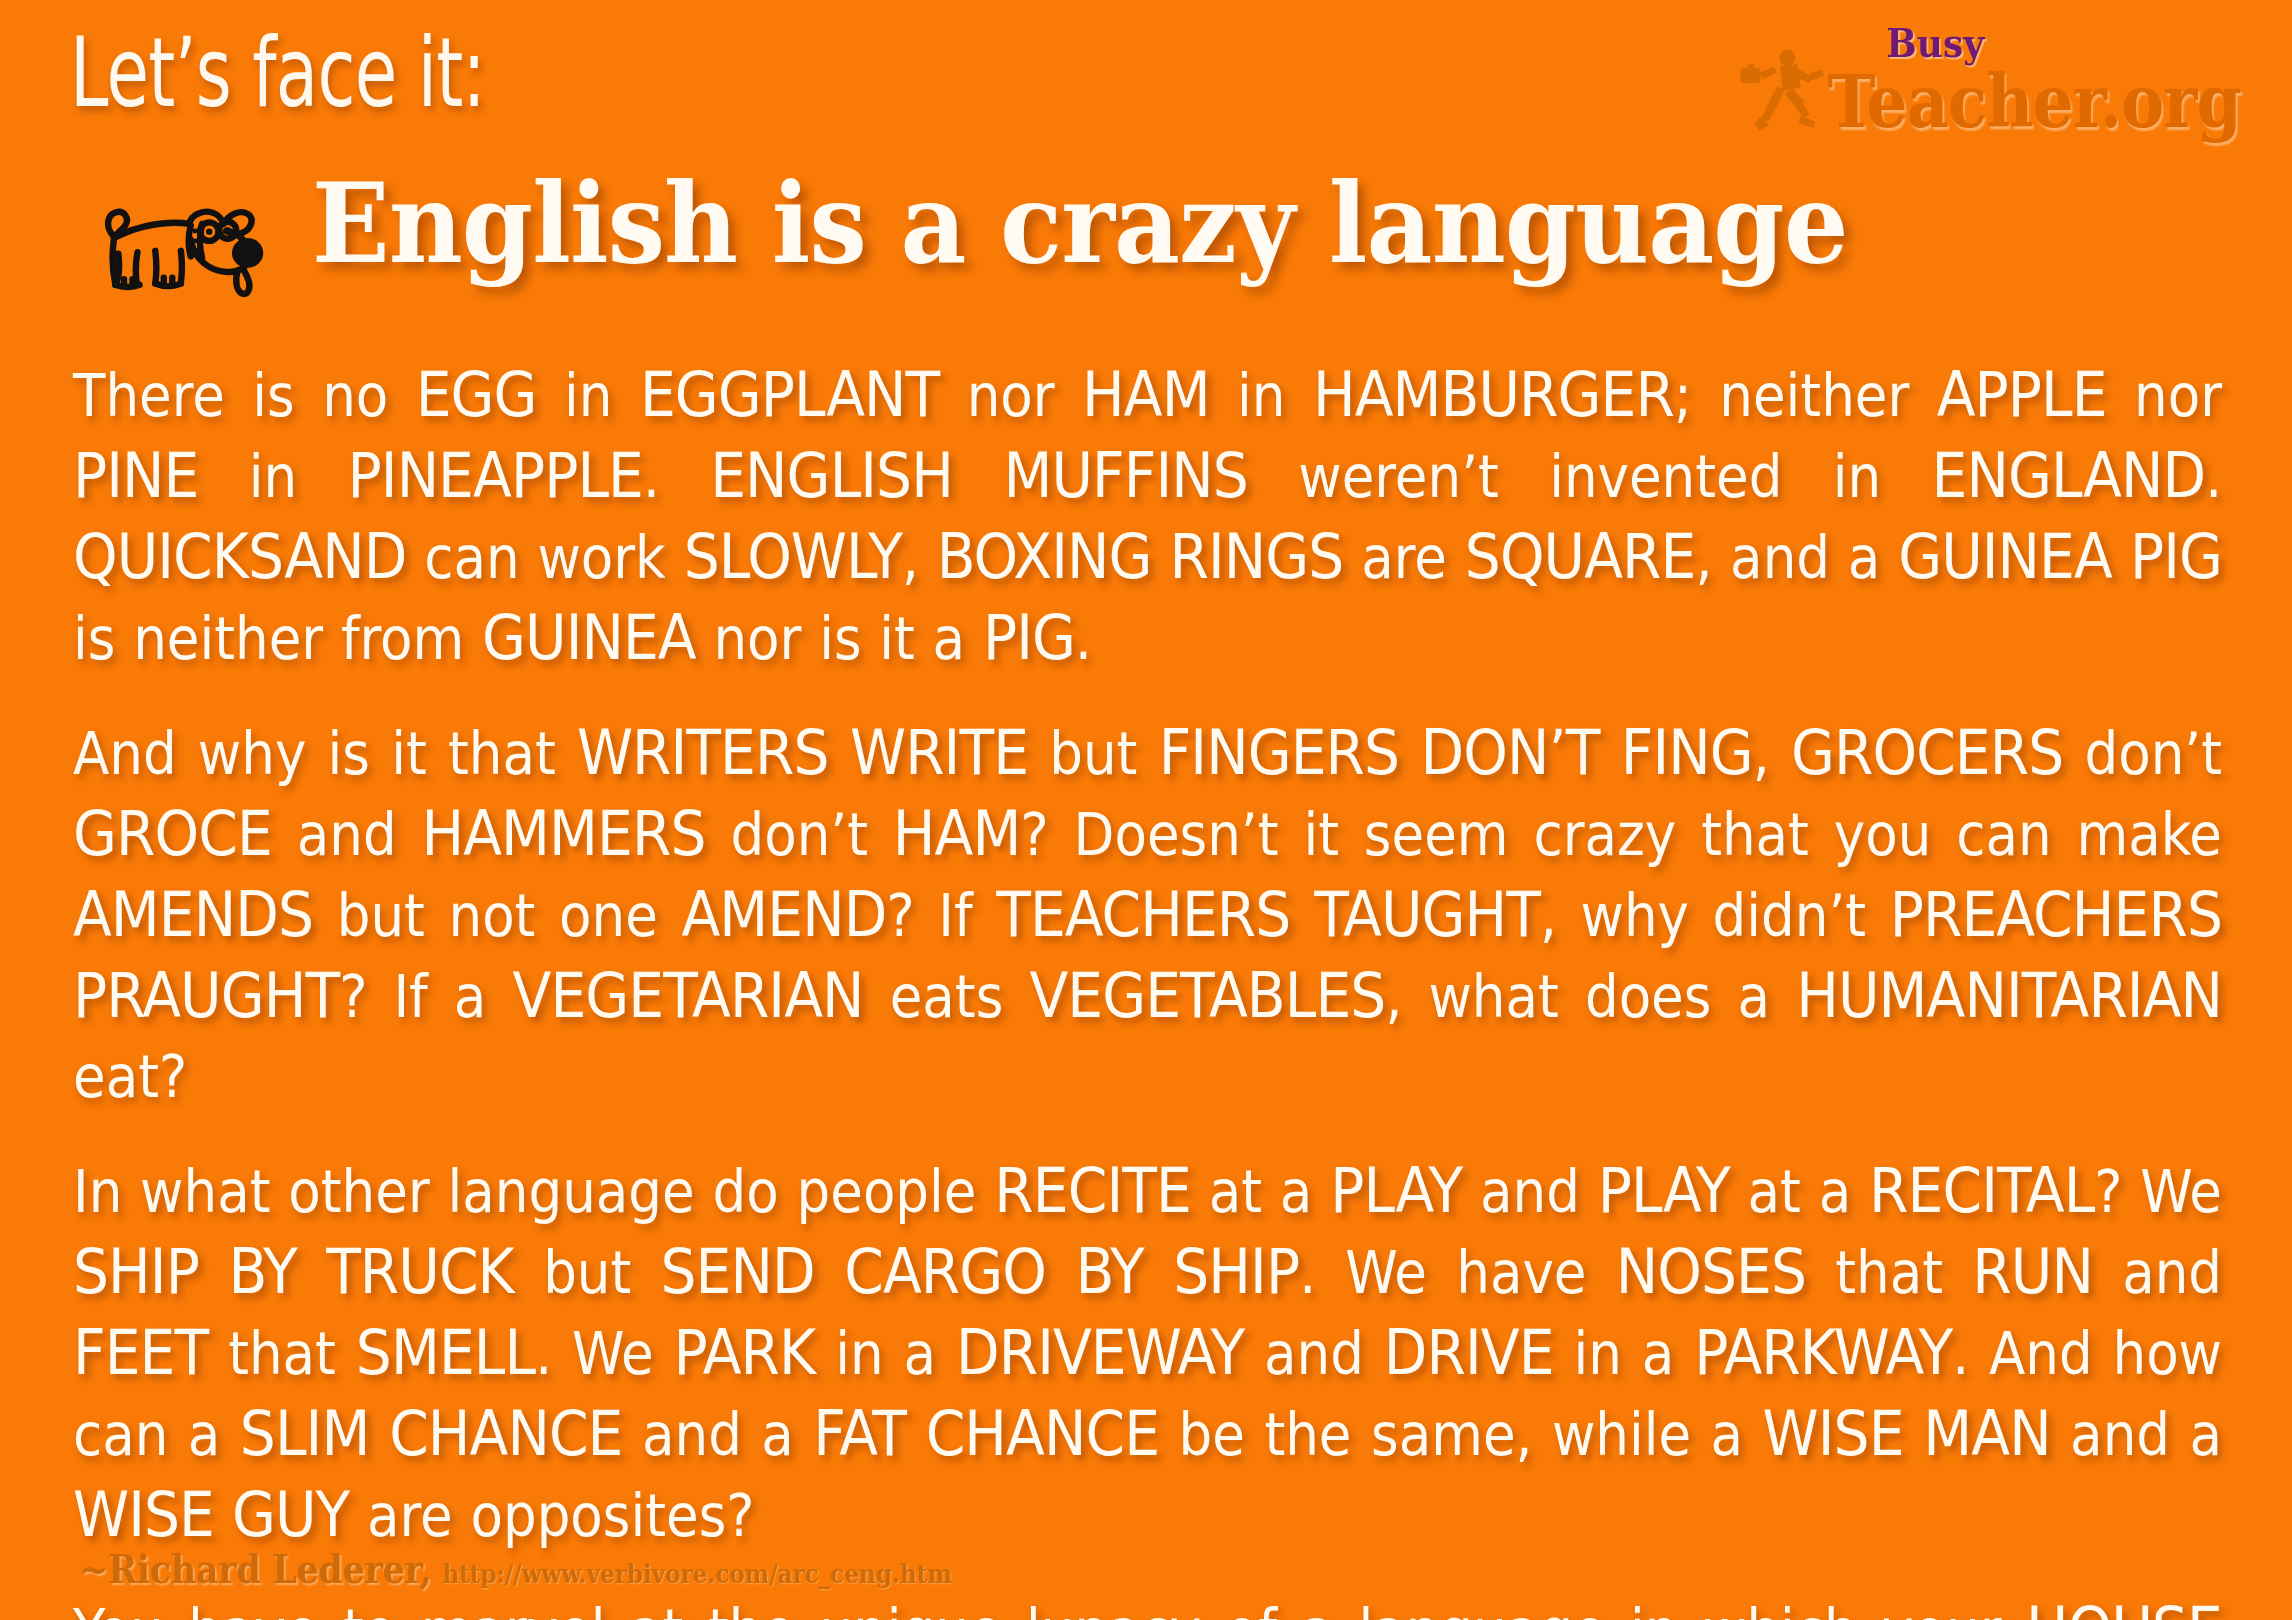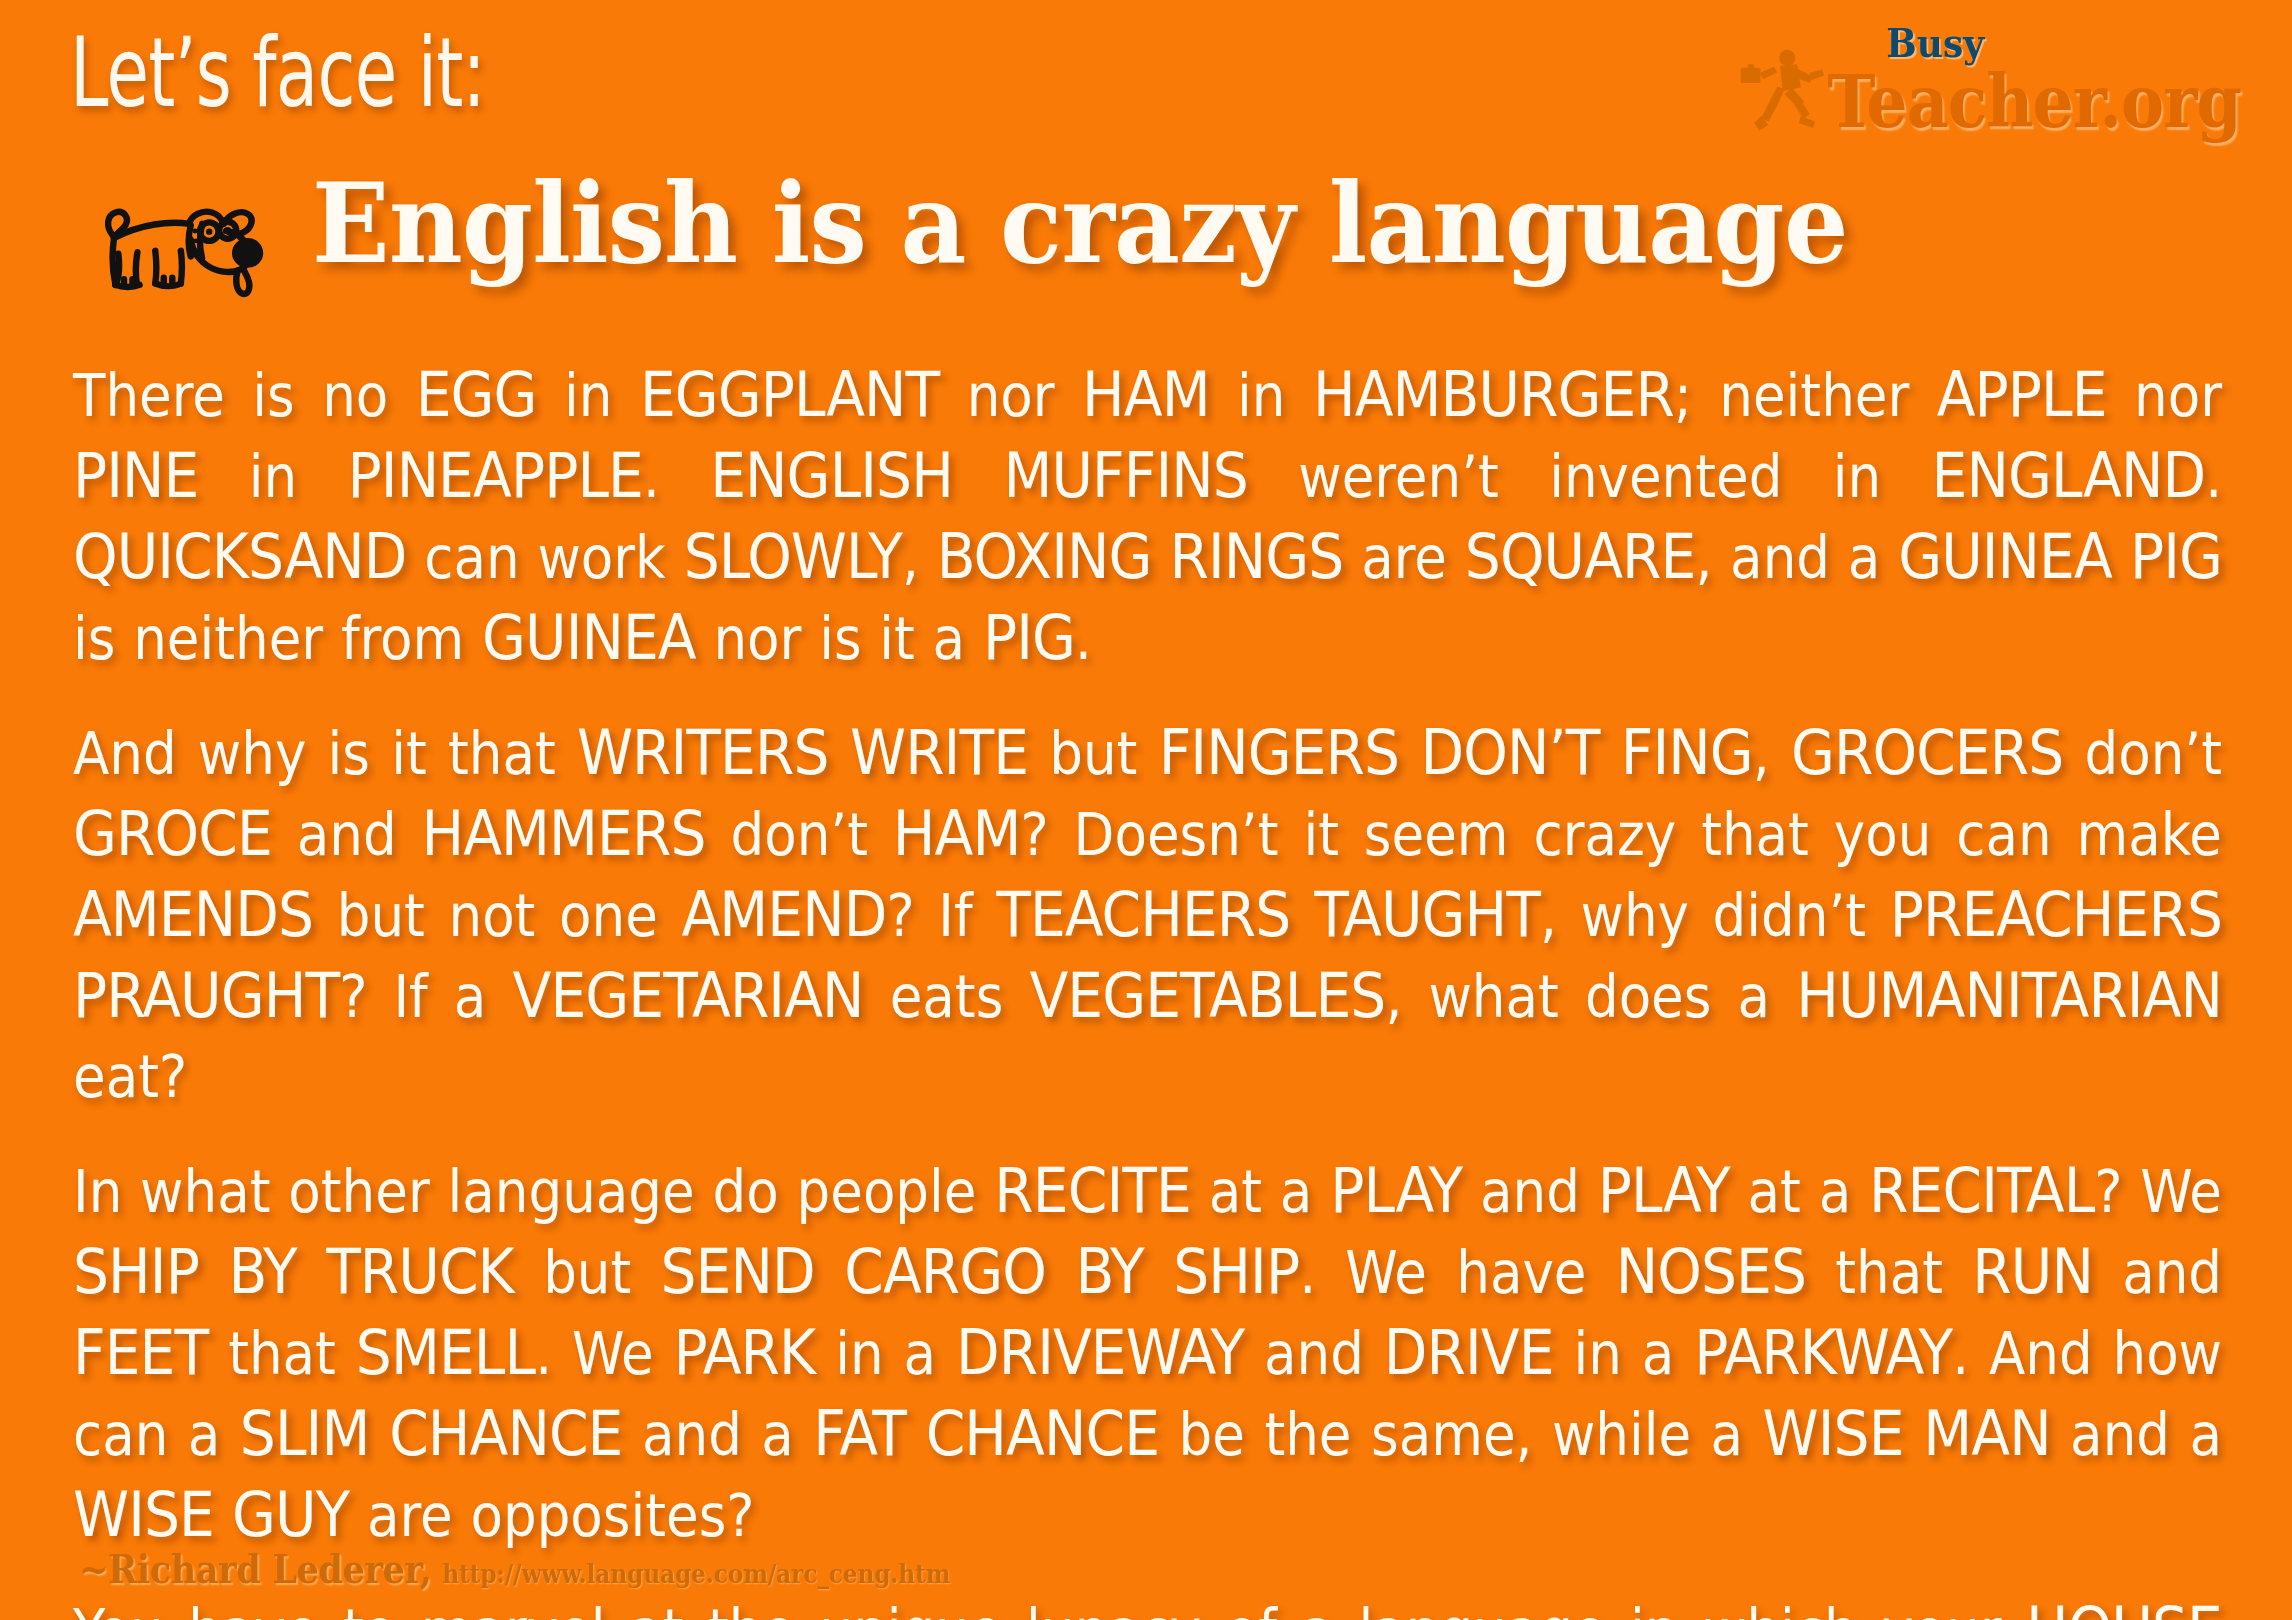--- a/index.html
+++ b/index.html
@@ -93,21 +93,21 @@
     position: relative;
     line-height: 1;
   }
   #logo-busy {
     position: absolute;
     left: 59px;
     top: -43px;
     font-family: "DejaVu Serif Condensed", "Liberation Serif", serif;
     font-weight: bold;
     font-size: 40px;
-    color: #0c4a6e;
+    color: #701a75;
     text-shadow: 1.8px 1.8px 0.9px rgba(255,240,220,0.55);
     white-space: nowrap;
   }
   #logo-teacher {
     font-family: "DejaVu Serif Condensed", "Liberation Serif", serif;
     font-weight: bold;
     font-size: 72px;
     color: #e06a00;
     letter-spacing: -0.9px;
     white-space: nowrap;
@@ -293,18 +293,18 @@
   <div id="body-copy">
     <p class="para">There is no <em>EGG</em> in <em>EGGPLANT</em> nor <em>HAM</em> in <em>HAMBURGER</em>; neither <em>APPLE</em> nor <em>PINE</em> in <em>PINEAPPLE</em>. <em>ENGLISH MUFFINS</em> weren’t invented in <em>ENGLAND</em>. <em>QUICKSAND</em> can work <em>SLOWLY</em>, <em>BOXING RINGS</em> are <em>SQUARE</em>, and a <em>GUINEA PIG</em> is neither from <em>GUINEA</em> nor is it a <em>PIG</em>.</p>
     <p class="para">And why is it that <em>WRITERS WRITE</em> but <em>FINGERS DON’T FING</em>, <em>GROCERS</em> don’t <em>GROCE</em> and <em>HAMMERS</em> don’t <em>HAM</em>? Doesn’t it seem crazy that you can make <em>AMENDS</em> but not one <em>AMEND</em>? If <em>TEACHERS TAUGHT</em>, why didn’t <em>PREACHERS PRAUGHT</em>? If a <em>VEGETARIAN</em> eats <em>VEGETABLES</em>, what does a <em>HUMANITARIAN</em> eat?</p>
     <p class="para">In what other language do people <em>RECITE</em> at a <em>PLAY</em> and <em>PLAY</em> at a <em>RECITAL</em>? We <em>SHIP BY TRUCK</em> but <em>SEND CARGO BY SHIP</em>. We have <em>NOSES</em> that <em>RUN</em> and <em>FEET</em> that <em>SMELL</em>. We <em>PARK</em> in a <em>DRIVEWAY</em> and <em>DRIVE</em> in a <em>PARKWAY</em>. And how can a <em>SLIM CHANCE</em> and a <em>FAT CHANCE</em> be the same, while a <em>WISE MAN</em> and a <em>WISE GUY</em> are opposites?</p>
     <p class="para">You have to marvel at the unique lunacy of a language in which your <em>HOUSE</em> can  as it , in which you  a form by , and in which an  goes  by going .&nbsp; And, in closing, if Father is , how come Mother’s not ?</p>
   </div>
 
   <div id="footer">
     <div id="credit-author">
       <span id="author-name">~Richard Lederer,</span>
-      <span id="author-url">http://www.language.com/arc_ceng.htm</span>
+      <span id="author-url">http://www.verbivore.com/arc_ceng.htm</span>
     </div>
   </div>
 
 </div>
 
 
 </body></html>

